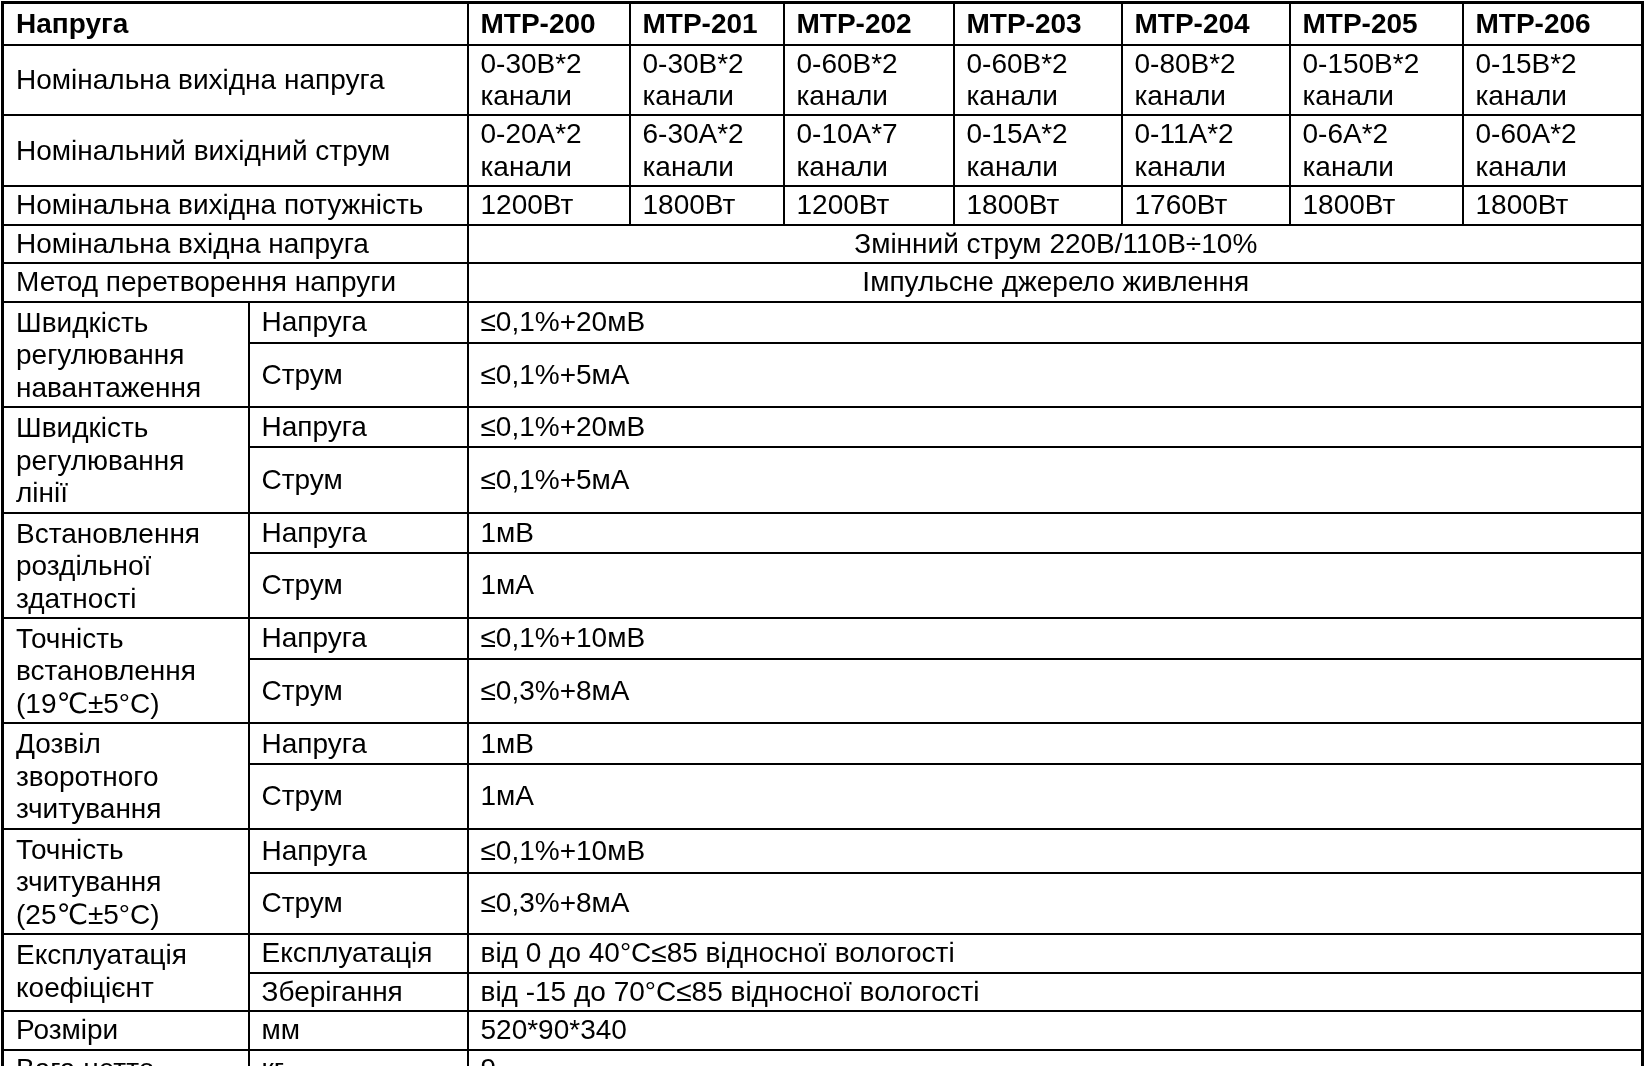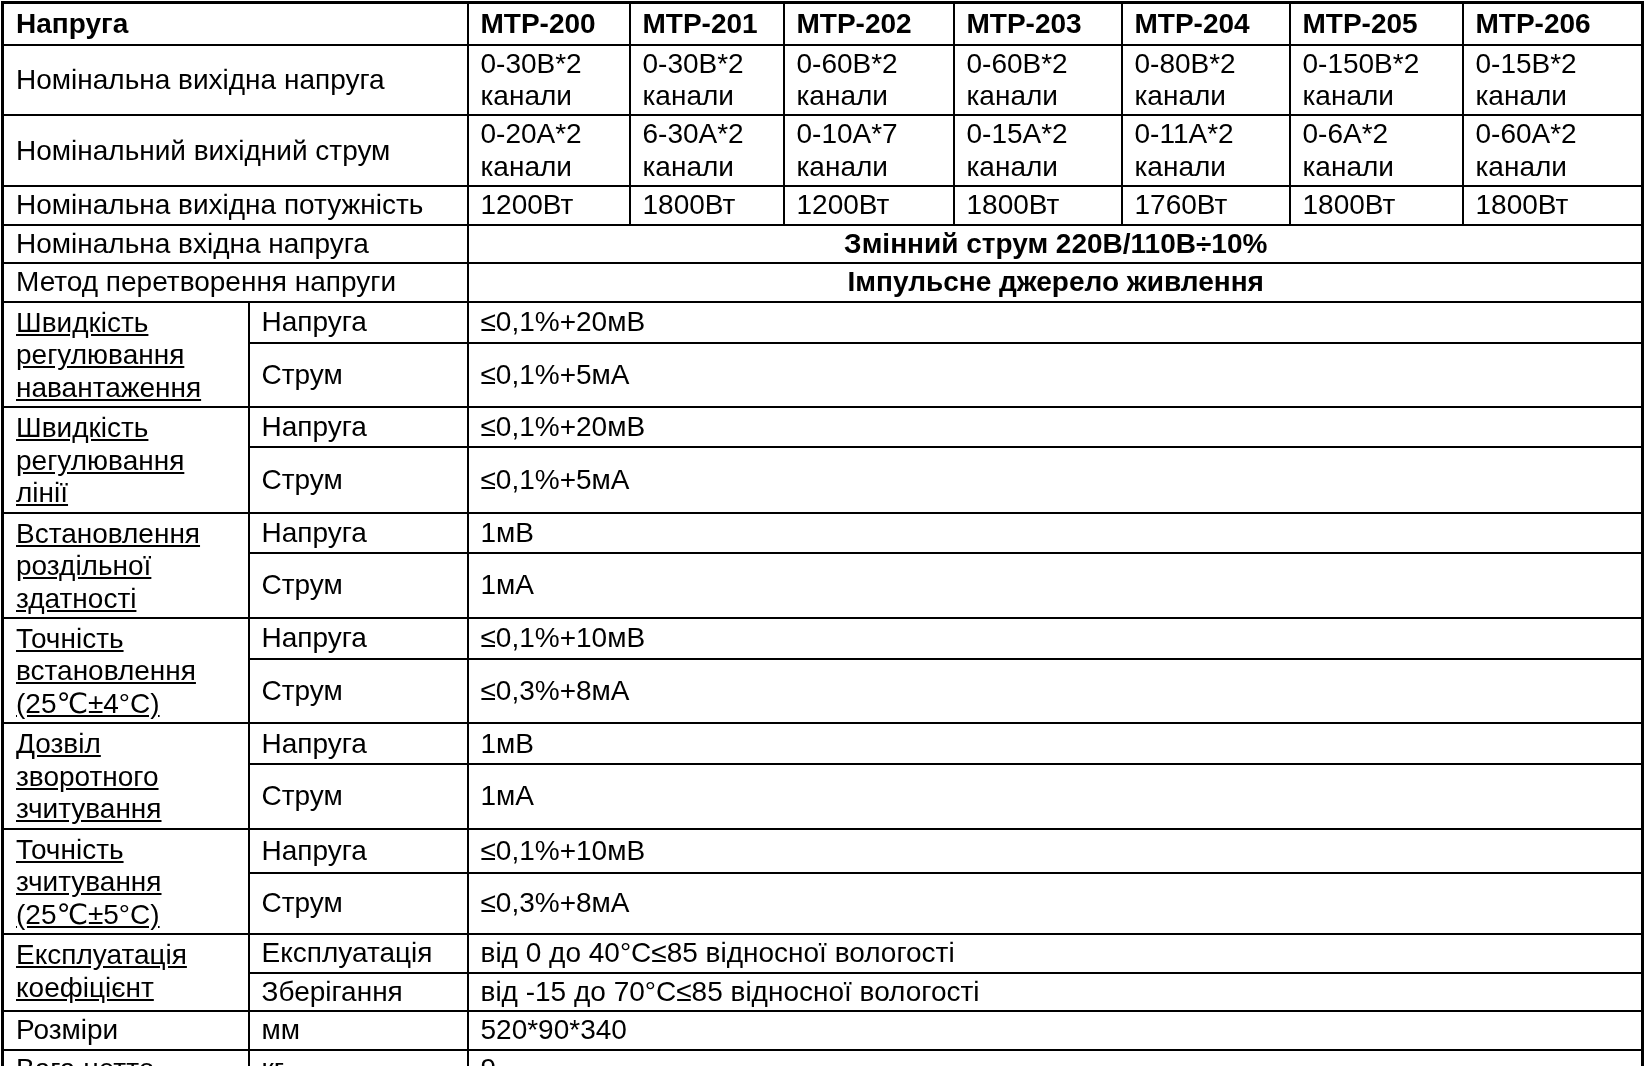--- a/index.html
+++ b/index.html
@@ -23,23 +23,22 @@
     padding: 2px 10px 2px 12px;
     text-align: left;
     vertical-align: middle;
     font-weight: normal;
     overflow: hidden;
   }
   tr.hdr th { font-weight: bold; }
   td.grp {
     vertical-align: top;
     padding-top: 4px;
-    text-decoration: underline;
   }
-  td.center { text-align: center; font-weight: bold; }
+  td.center { text-align: center; }
 </style>
 </head>
 <body>
 
 <table class="spec">
   <colgroup>
     <col style="width:246px">
     <col style="width:219px">
     <col style="width:162px">
     <col style="width:154px">
@@ -129,21 +128,21 @@
     <td class="grp" rowspan="2">Встановлення роздільної здатності</td>
     <td>Напруга</td>
     <td colspan="7">1мВ</td>
   </tr>
   <tr style="height:62px">
     <td>Струм</td>
     <td colspan="7">1мА</td>
   </tr>
 
   <tr style="height:36px">
-    <td class="grp" rowspan="2">Точність встановлення (25℃±4°C)</td>
+    <td class="grp" rowspan="2">Точність встановлення (19℃±5°C)</td>
     <td>Напруга</td>
     <td colspan="7">≤0,1%+10мВ</td>
   </tr>
   <tr style="height:60px">
     <td>Струм</td>
     <td colspan="7">≤0,3%+8мА</td>
   </tr>
 
   <tr style="height:37px">
     <td class="grp" rowspan="2">Дозвіл зворотного зчитування</td>

